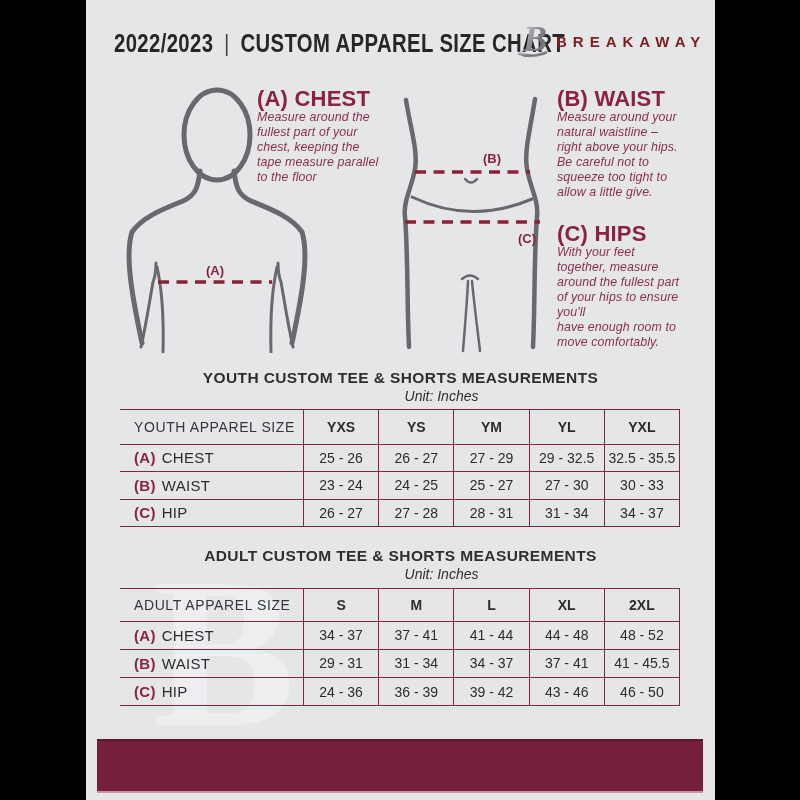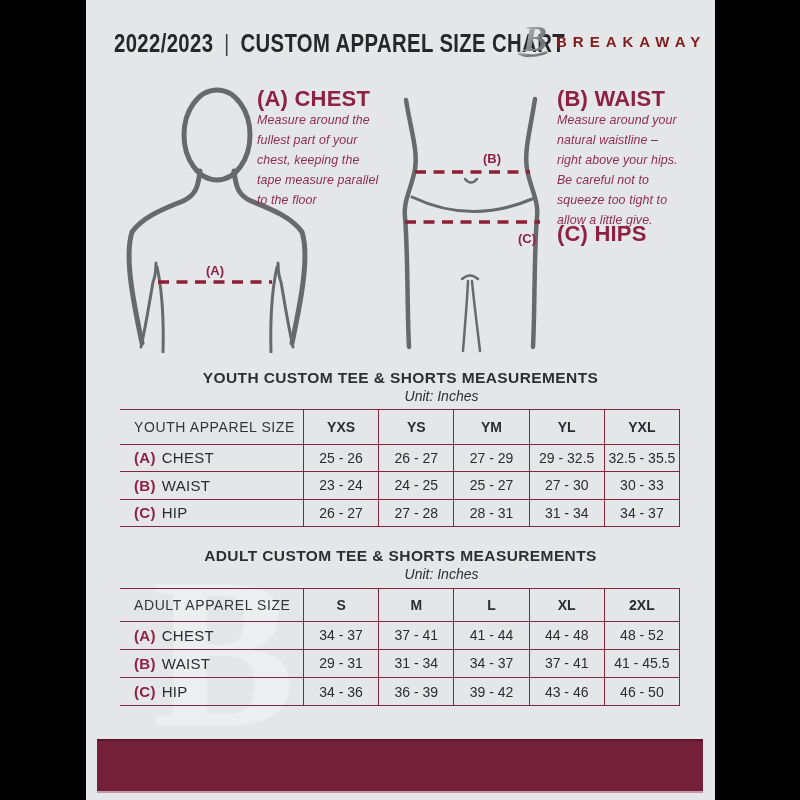--- a/index.html
+++ b/index.html
@@ -19,21 +19,21 @@
   
   .hdr{left:28px;top:26px;height:34px;display:flex;align-items:center;z-index:2;}
   .squeeze{display:inline-flex;align-items:center;transform:scaleX(.78);transform-origin:left center;
            font-weight:bold;font-size:26px;letter-spacing:.5px;color:#262728;white-space:nowrap;}
   .pipe{font-weight:400;margin:0 14px;font-size:24px;color:#3a3b3d;}
   .logo{left:430px;top:18px;z-index:2;}
   .brand{left:470px;top:33px;font-size:15px;font-weight:bold;letter-spacing:6px;color:#7f1d1d;z-index:2;}
 
   
   .m-head{font-size:22px;font-weight:bold;color:var(--maroon-h);letter-spacing:.2px;z-index:2;}
-  .m-body{font-size:12.4px;font-style:italic;color:var(--maroon-p);line-height:20px;
+  .m-body{font-size:12.4px;font-style:italic;color:var(--maroon-p);line-height:15px;
           white-space:pre-line;z-index:2;letter-spacing:.1px;}
 
   svg{display:block;}
   .figure{z-index:1;}
 
   
   .tbl-title{left:0;width:629px;text-align:center;font-size:15.5px;font-weight:bold;
              letter-spacing:.4px;color:#2e2f31;z-index:2;}
   .tbl-unit{left:0;width:711px;text-align:center;font-size:14px;font-style:italic;color:#2e2f31;z-index:2;}
 
@@ -127,20 +127,27 @@
 
     <div class="abs m-head" style="left:471px;top:86px;">(B) WAIST</div>
     <div class="abs m-body" style="left:471px;top:110px;width:160px;">Measure around your
 natural waistline –
 right above your hips.
 Be careful not to
 squeeze too tight to
 allow a little give.</div>
 
     <div class="abs m-head" style="left:471px;top:221px;">(C) HIPS</div>
+    <div class="abs m-body" style="left:471px;top:245px;width:165px;">With your feet
+together, measure
+around the fullest part
+of your hips to ensure
+you'll
+have enough room to
+move comfortably.</div>
 
     <div class="abs tbl-title" style="top:369px;">YOUTH CUSTOM TEE &amp; SHORTS MEASUREMENTS</div>
     <div class="abs tbl-unit" style="top:388px;">Unit: Inches</div>
 
     <div class="abs tbl youth" style="top:409px;">
       <div class="cell lab hlab">YOUTH APPAREL SIZE</div>
       <div class="cell v size">YXS</div>
       <div class="cell v size">YS</div>
       <div class="cell v size">YM</div>
       <div class="cell v size">YL</div>
@@ -205,21 +212,21 @@
       <div class="cell v rt">29 - 31</div>
       <div class="cell v rt">31 - 34</div>
       <div class="cell v rt">34 - 37</div>
       <div class="cell v rt">37 - 41</div>
       <div class="cell v rt">41 - 45.5</div>
 
       <div class="cell lab rt rowlab">
         <span class="pfx">(C)</span>
         <span>HIP</span>
       </div>
-      <div class="cell v rt">34 - 36</div>
+      <div class="cell v rt">24 - 36</div>
       <div class="cell v rt">36 - 39</div>
       <div class="cell v rt">39 - 42</div>
       <div class="cell v rt">43 - 46</div>
       <div class="cell v rt">46 - 50</div>
     </div>
 
     <div class="abs footer-bar"></div>
   </div>
 </div>
 

